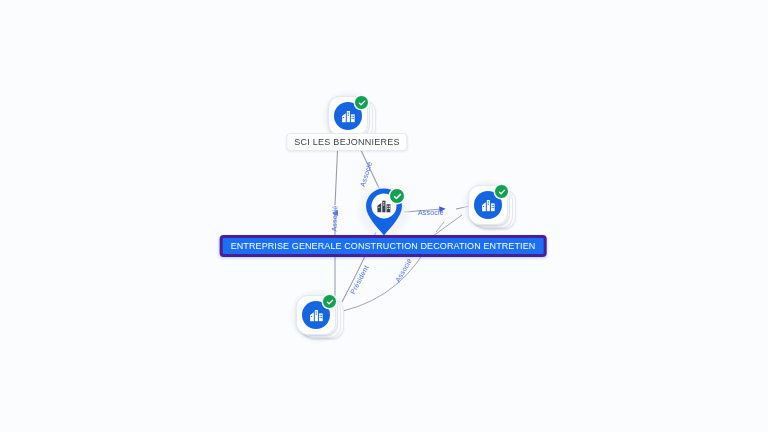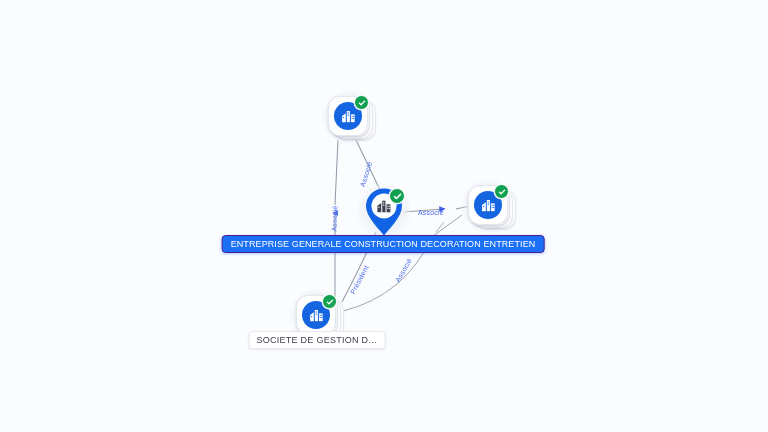--- a/index.html
+++ b/index.html
@@ -136,21 +136,21 @@
     padding: 3px 7px 3px 7px;
     border-radius: 4px;
     border: 1px solid #e6e9f0;
     box-shadow: 0 1px 2px rgba(30,40,70,.08);
     white-space: nowrap;
     font-family: "Liberation Sans", sans-serif;
   }
   .node-label.selected {
     background: #1a6ff5;
     color: #ffffff;
-    border: 1px solid #4c1d95;
+    border: 3px solid #4c1d95;
     box-shadow: 0 1px 3px rgba(26,111,245,.35);
     font-size: 9px;
     letter-spacing: .1px;
     padding: 3px 8px;
     z-index: 40;
   }
 </style>
 </head>
 <body>
 
@@ -213,20 +213,21 @@
           </svg>
         </div>
       </div>
       <div class="badge" style="left:26px; top:-1px;">
         <svg width="8" height="8" viewBox="0 0 12 12">
           <path d="M2 6.2 L4.6 8.7 L10 3.2" stroke="#ffffff" stroke-width="2" fill="none" stroke-linecap="round" stroke-linejoin="round"></path>
         </svg>
       </div>
     </div>
   </div>
+  <div class="node-label" style="left:347px; top:133px;">SCI LES BEJONNIERES</div>
 
   <div class="node" style="left:489px; top:206px;">
     <div class="node-halo"></div>
     <div class="stack">
       <div class="stack-layer l3"></div>
       <div class="stack-layer l2"></div>
       <div class="stack-layer l1"></div>
       <div class="stack-front">
         <div class="disc">
           <svg width="17" height="17" viewBox="0 0 24 24" fill="none">
@@ -273,21 +274,20 @@
           </svg>
         </div>
       </div>
       <div class="badge" style="left:26px; top:-1px;">
         <svg width="8" height="8" viewBox="0 0 12 12">
           <path d="M2 6.2 L4.6 8.7 L10 3.2" stroke="#ffffff" stroke-width="2" fill="none" stroke-linecap="round" stroke-linejoin="round"></path>
         </svg>
       </div>
     </div>
   </div>
-  <div class="node-label" style="left:317px; top:331px;">SOCIETE DE GESTION D…</div>
 
   <div class="node" style="left:384px; top:211px; z-index:30;">
     <div class="node-halo"></div>
     <div class="pin-wrap">
       <svg width="42" height="50" viewBox="0 0 42 50">
         <path d="M21 1.5 C11 1.5 3 9.3 3 19 C3 29.5 14.5 40.5 21 48.5 C27.5 40.5 39 29.5 39 19 C39 9.3 31 1.5 21 1.5 Z" fill="#1363e6"></path>
         <circle cx="21" cy="19" r="12.5" fill="#ffffff"></circle>
         <g transform="translate(12.2,10.6) scale(0.735)">
           <path d="M3 20V11.2L8.2 7.4V20H3Z" fill="#3c4250"></path>
           <path d="M9.6 20V4.2L14 4.2V20H9.6Z" fill="#3c4250"></path>

